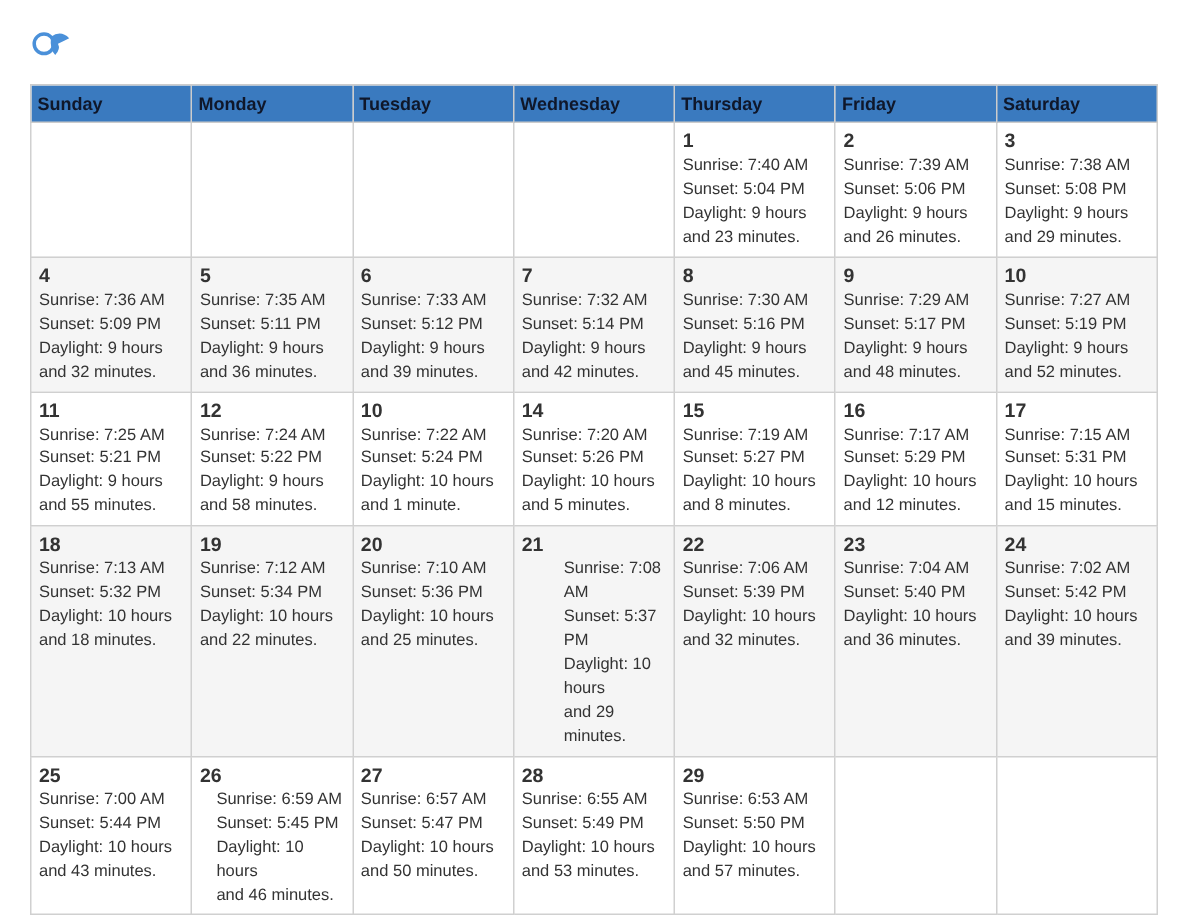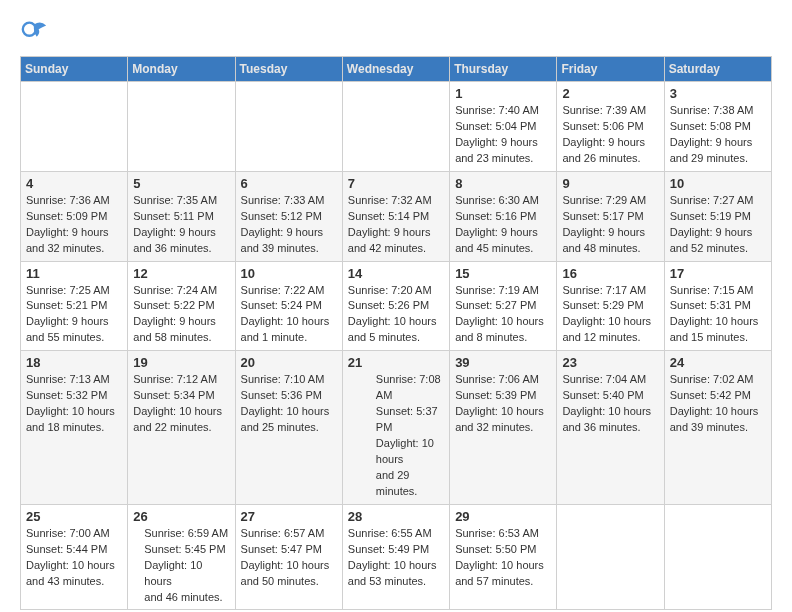--- a/index.html
+++ b/index.html
@@ -50,21 +50,21 @@
       font-size: 14px;
       color: #555;
     }
     table {
       width: 100%;
       border-collapse: collapse;
       table-layout: fixed;
     }
     thead tr th {
       background-color: #3a7abf;
-      color: #e5e5e5;
+      color: #0f172a;
       font-size: 12px;
       font-weight: bold;
       padding: 5px 4px;
       text-align: left;
       border: 1px solid #ccc;
     }
     tbody tr td {
       vertical-align: top;
       padding: 4px 5px;
       border: 1px solid #d0d0d0;
@@ -177,21 +177,21 @@
           </td>
           <td>
             <span class="day-num">7</span>
             <div class="day-info" style="white-space: pre-line;">Sunrise: 7:32 AM
 Sunset: 5:14 PM
 Daylight: 9 hours
 and 42 minutes.</div>
           </td>
           <td>
             <span class="day-num">8</span>
-            <div class="day-info" style="white-space: pre-line;">Sunrise: 6:30 AM
+            <div class="day-info" style="white-space: pre-line;">Sunrise: 7:30 AM
 Sunset: 5:16 PM
 Daylight: 9 hours
 and 45 minutes.</div>
           </td>
           <td>
             <span class="day-num">9</span>
             <div class="day-info" style="white-space: pre-line;">Sunrise: 7:29 AM
 Sunset: 5:17 PM
 Daylight: 9 hours
 and 48 minutes.</div>
@@ -278,21 +278,21 @@
 and 25 minutes.</div>
           </td>
           <td>
             <span class="day-num">21</span>
             <div class="day-info" style="white-space: pre-line; margin-left: 28px;">Sunrise: 7:08 AM
 Sunset: 5:37 PM
 Daylight: 10 hours
 and 29 minutes.</div>
           </td>
           <td>
-            <span class="day-num">39</span>
+            <span class="day-num">22</span>
             <div class="day-info" style="white-space: pre-line;">Sunrise: 7:06 AM
 Sunset: 5:39 PM
 Daylight: 10 hours
 and 32 minutes.</div>
           </td>
           <td>
             <span class="day-num">23</span>
             <div class="day-info" style="white-space: pre-line;">Sunrise: 7:04 AM
 Sunset: 5:40 PM
 Daylight: 10 hours

